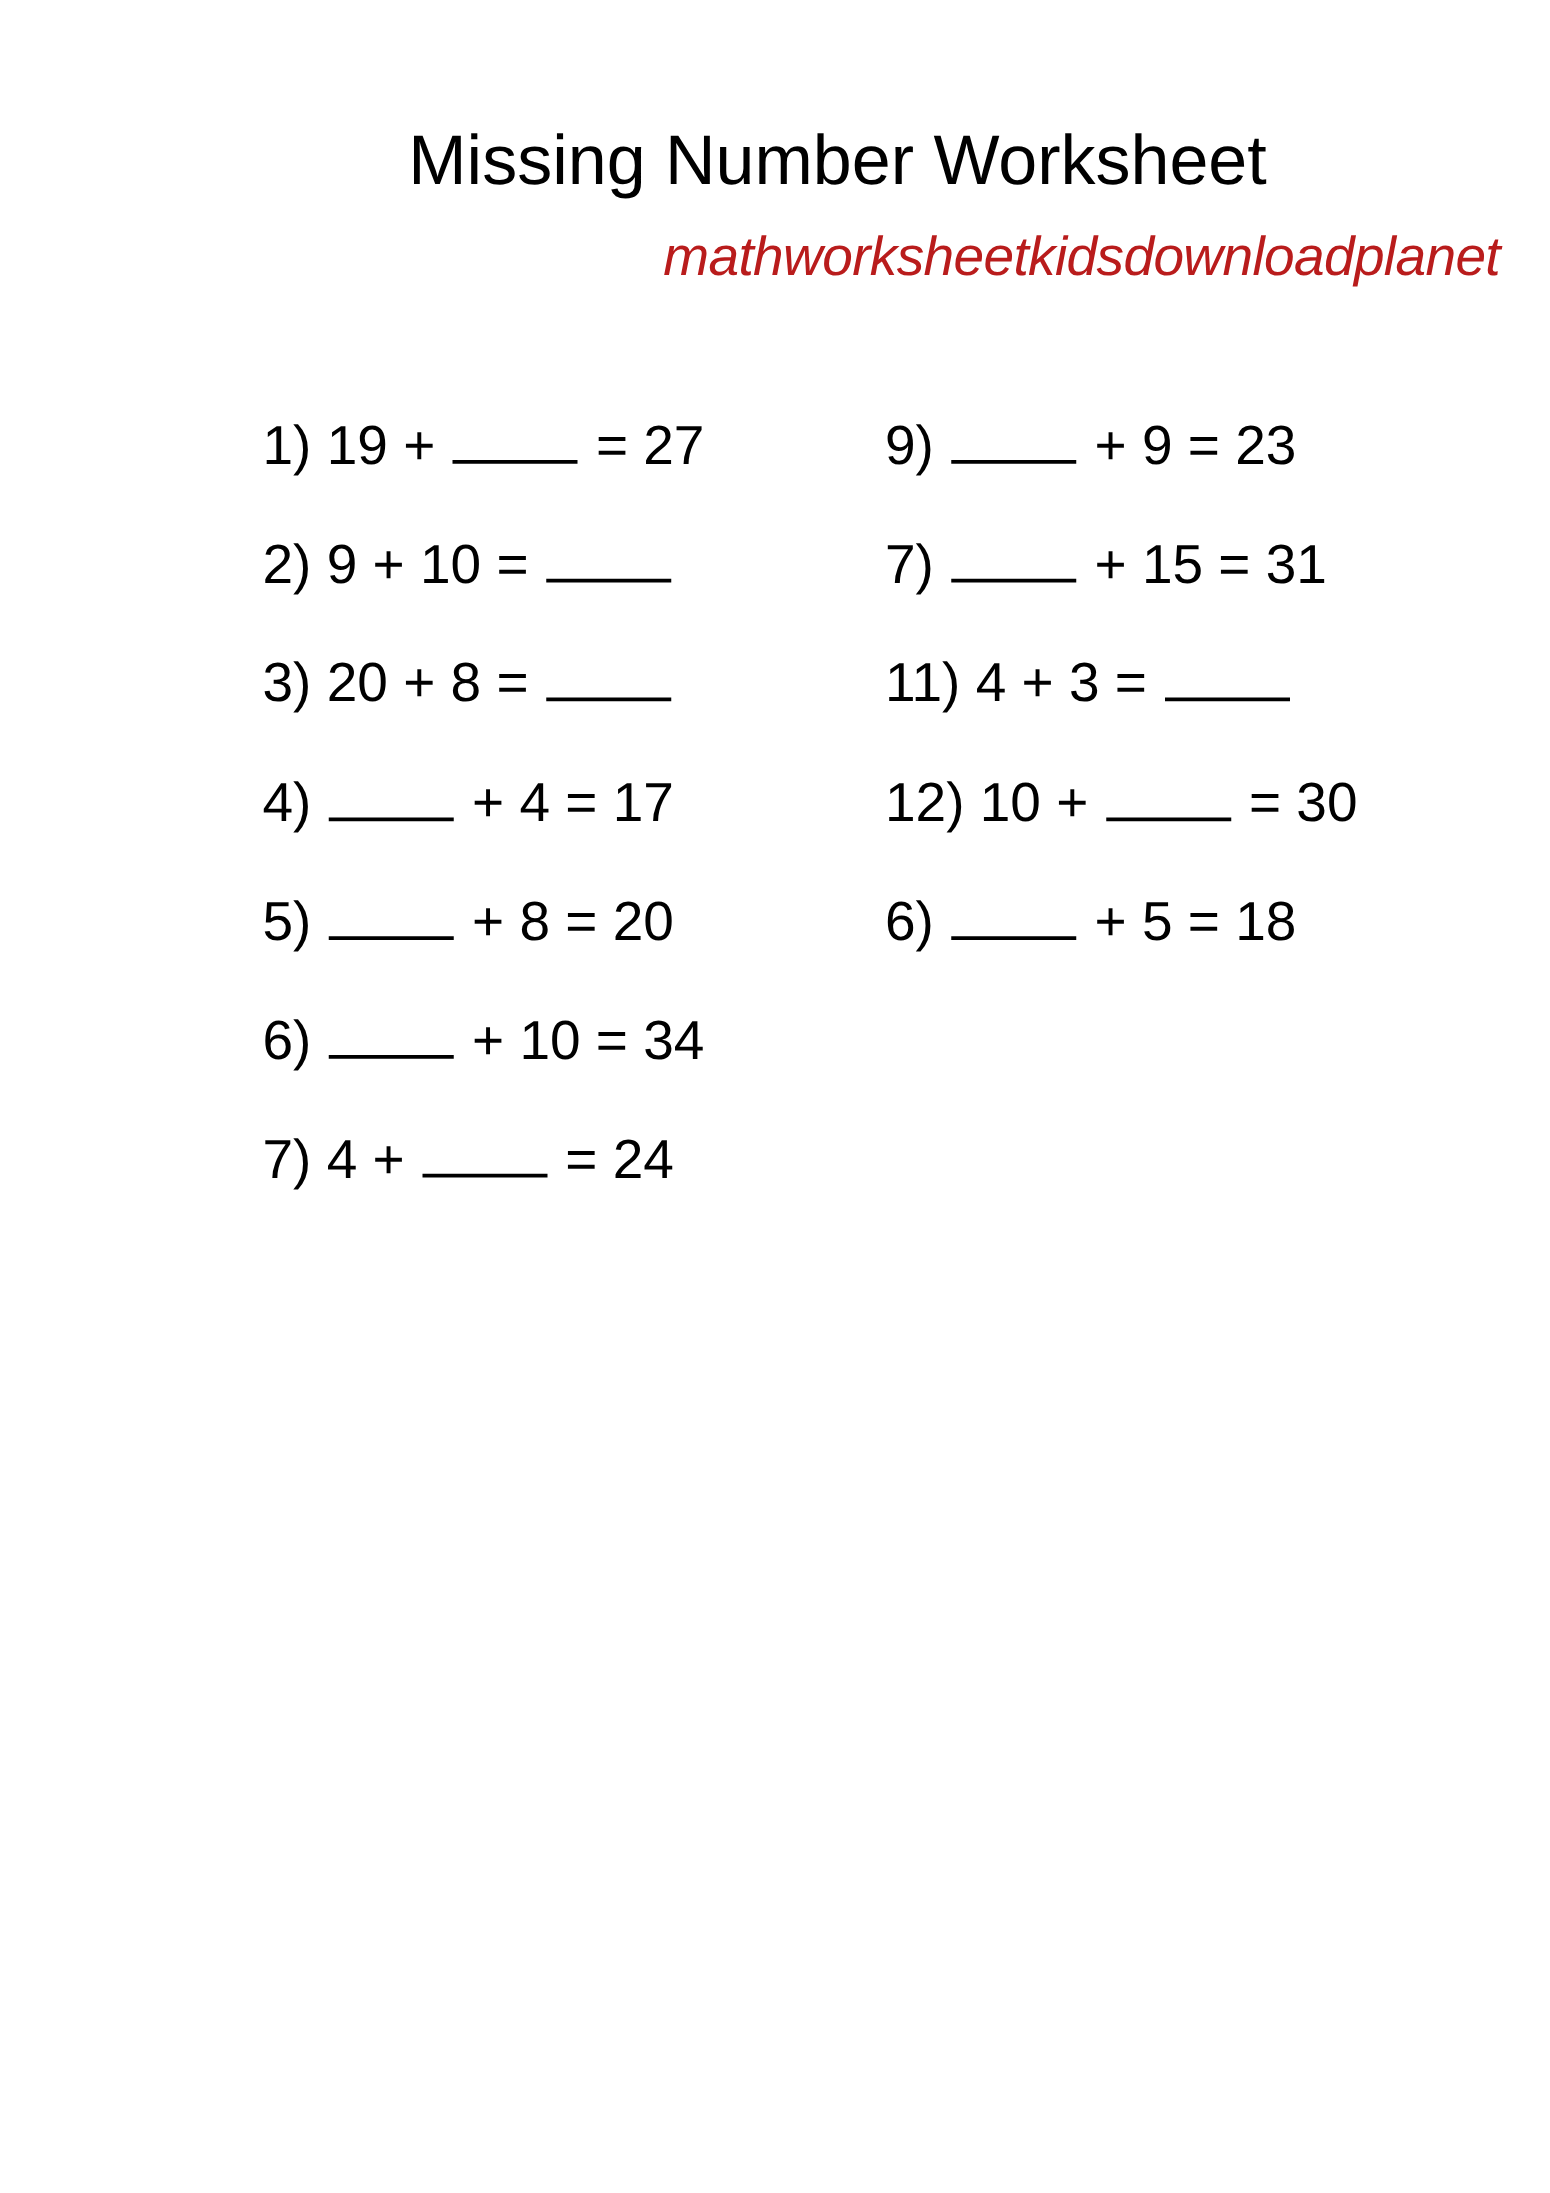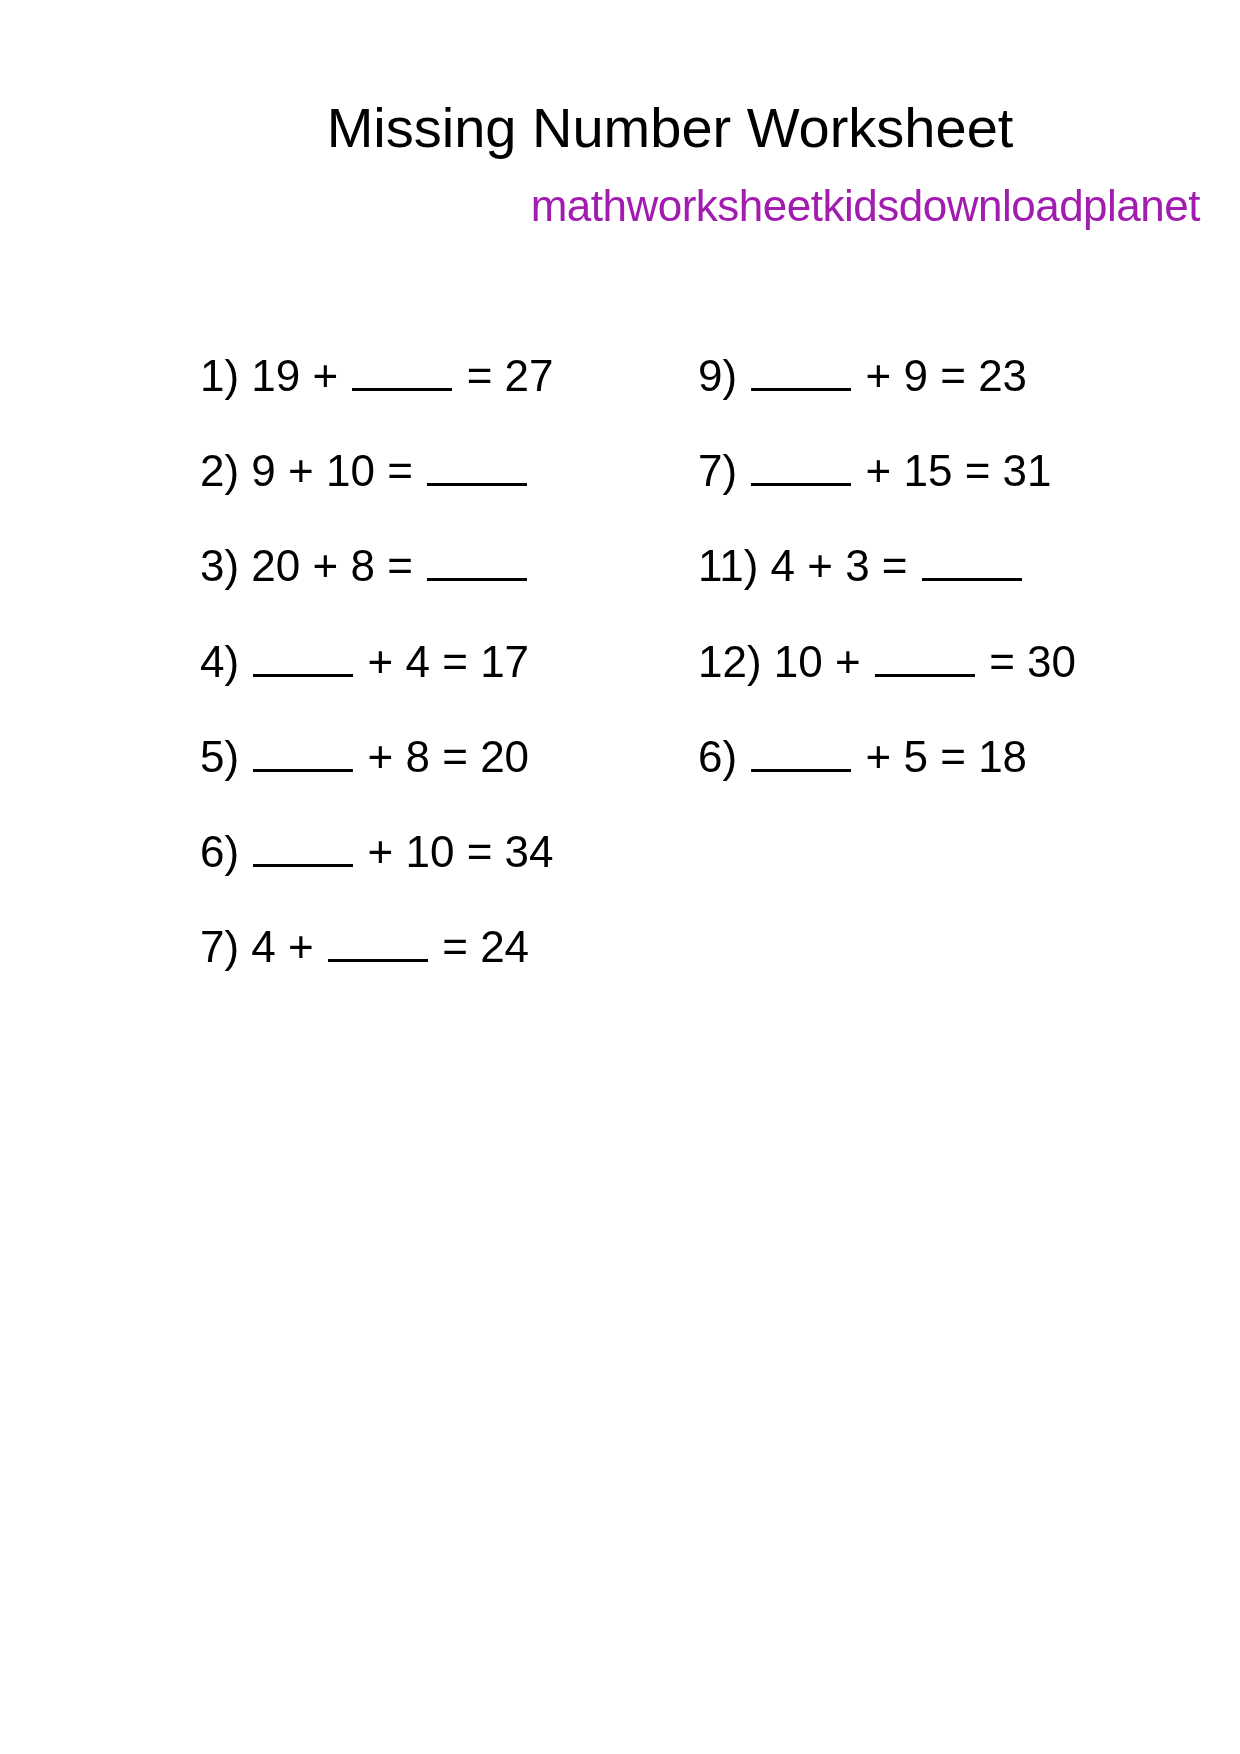--- a/index.html
+++ b/index.html
@@ -26,26 +26,28 @@
       font-weight: normal;
       margin: 0;
       letter-spacing: 0px;
     }
     .site-label {
       position: absolute;
       right: 40px;
       top: 180px;
       font-size: 44px;
       line-height: 52px;
-      color: #a21caf;
+      color: #b91c1c;
       letter-spacing: -0.5px;
+      font-style: italic;
     }
     .column {
       position: absolute;
-      top: 348px;
+      top: 328px;
+      margin-left: 10px;
     }
     .column.left { left: 200px; }
     .column.right { left: 698px; }
     .problem {
       height: 95.2px;
       font-size: 44px;
       line-height: 56px;
       white-space: nowrap;
     }
     .problem .num { }

